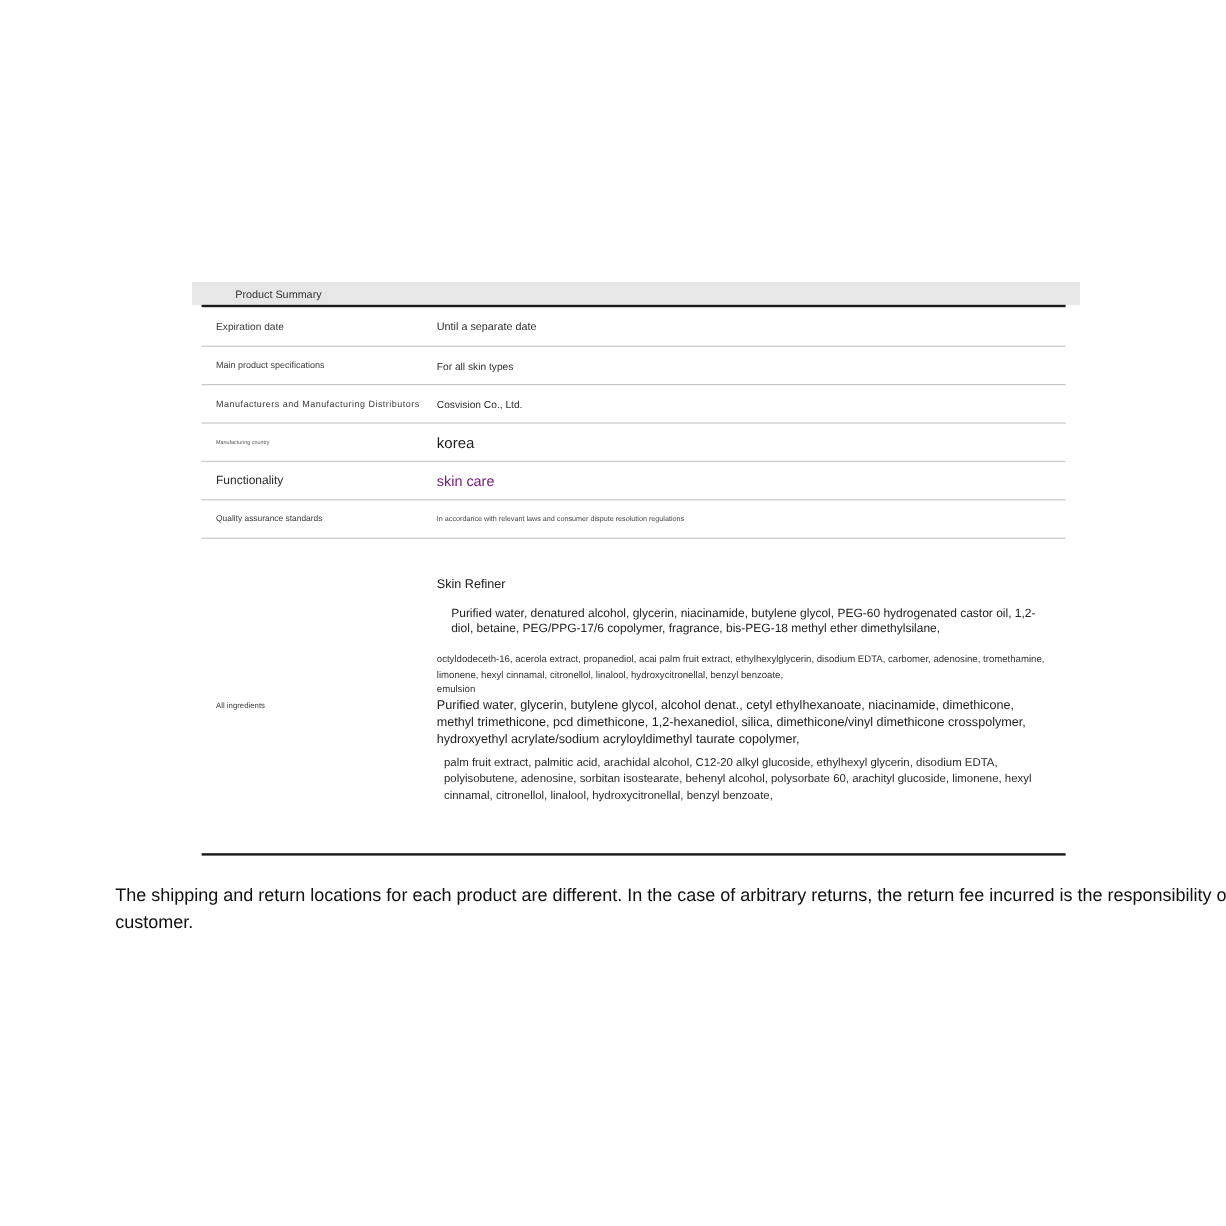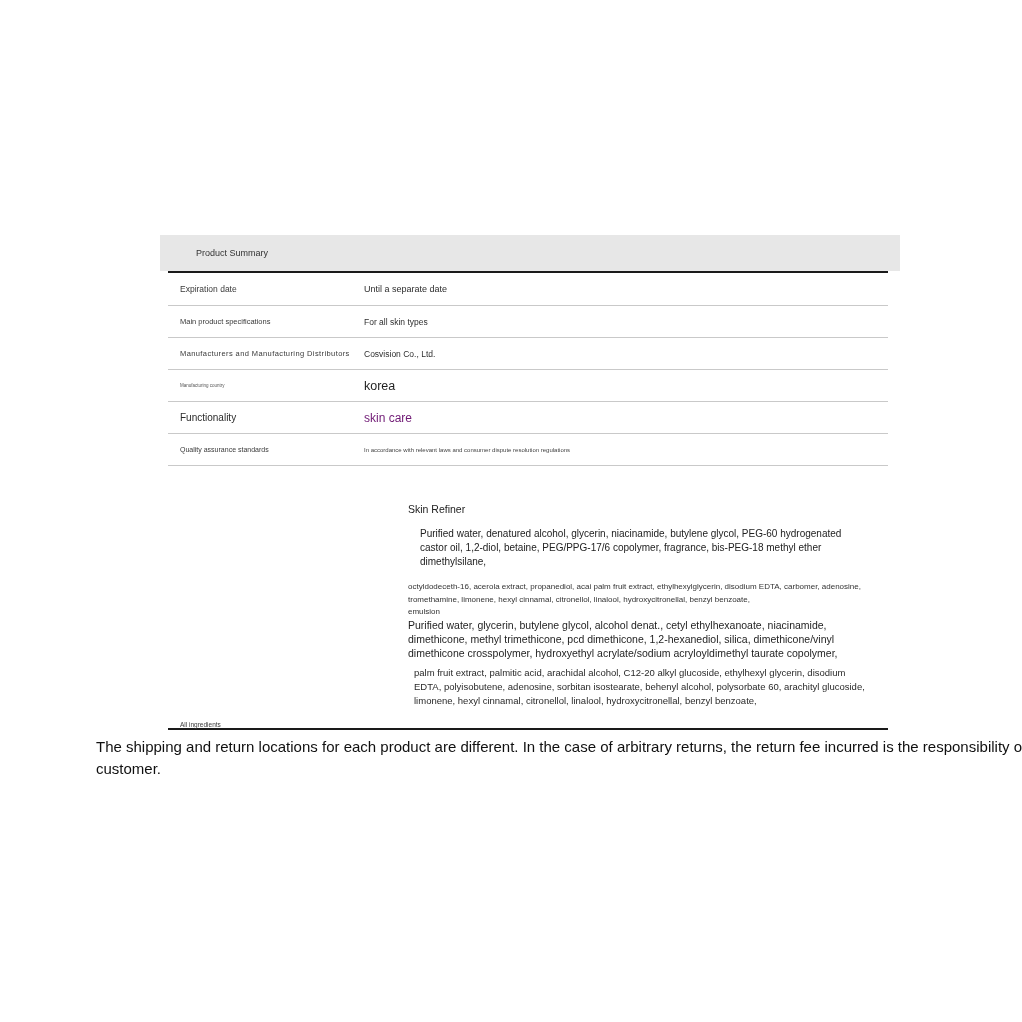--- a/index.html
+++ b/index.html
@@ -22,21 +22,21 @@
 
   .summary-table {
     position: absolute;
     left: 160px;
     top: 235px;
     width: 740px;
   }
 
   .table-header {
     background: #e7e7e7;
-    height: 36px;
+    height: 19px;
     display: flex;
     align-items: center;
     padding-left: 36px;
     font-size: 9px;
     color: #333;
     box-sizing: border-box;
   }
 
   .rows-wrap {
     margin: 0 12px 0 8px;
@@ -86,21 +86,21 @@
   .r3 .tvalue { font-size: 12.5px; color: #1f1f1f; }
 
   .r4 { min-height: 32px; }
   .r4 .tlabel { font-size: 10px; color: #2a2a2a; }
   .r4 .tvalue { font-size: 12px; color: #701a75; }
 
   .r5 { min-height: 32px; }
   .r5 .tlabel { font-size: 7px; }
   .r5 .tvalue { font-size: 6px; color: #444; }
 
-  .r6 { min-height: 262px; align-items: flex-end; gap: 44px; }
+  .r6 { min-height: 262px; align-items: center; }
   .r6 .tlabel {
     font-size: 6.5px;
     align-items: flex-start;
     padding-top: 16px;
   }
   .r6 .tvalue {
     display: block;
     padding-top: 12px;
     padding-bottom: 14px;
   }

